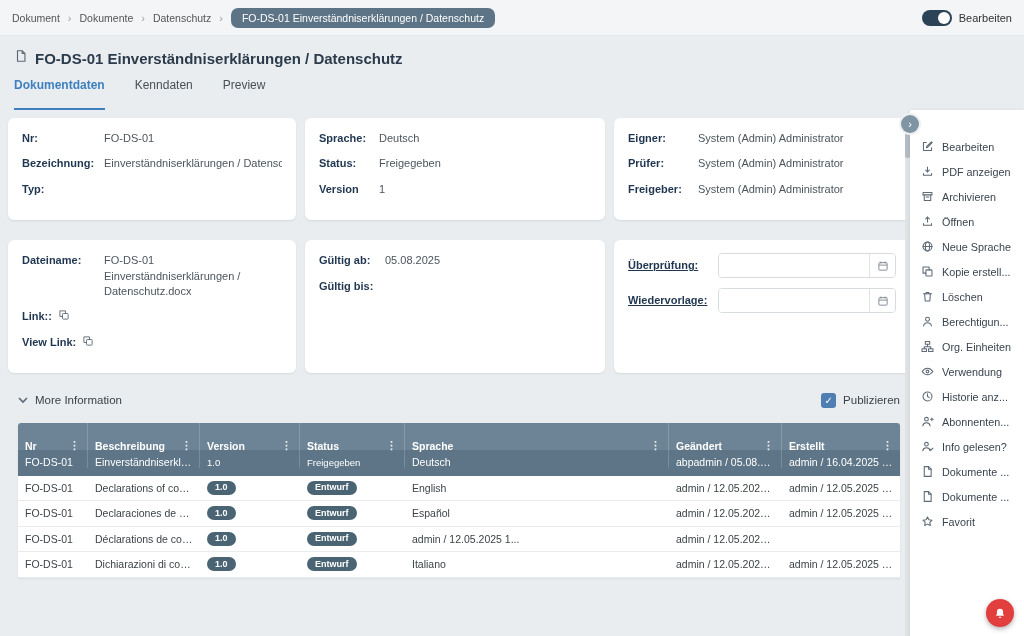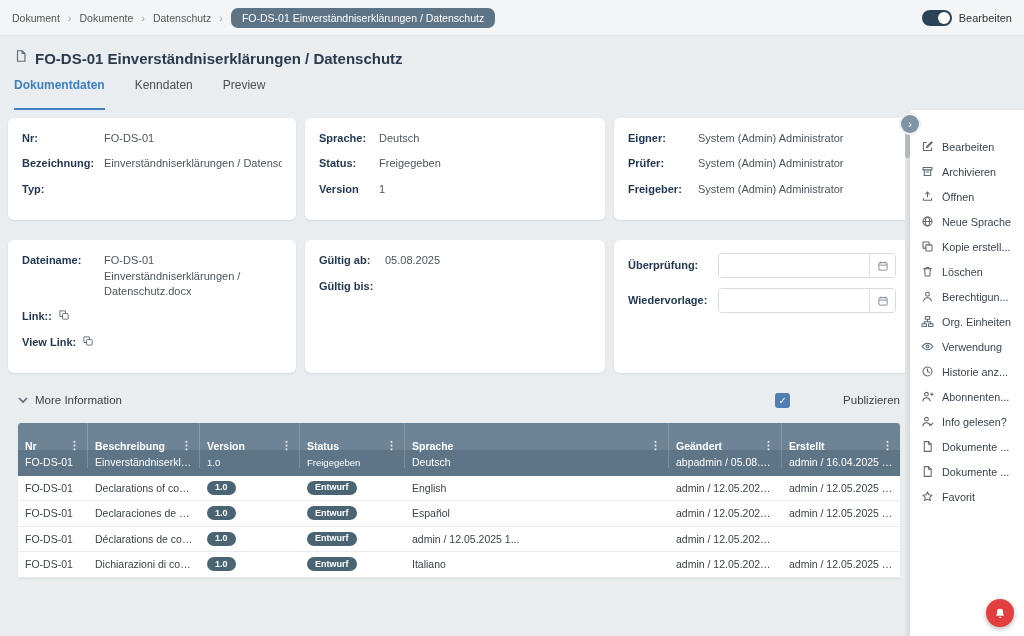--- a/index.html
+++ b/index.html
@@ -31,37 +31,37 @@
   .content { flex:1; padding:8px 10px 0 8px; position:relative; overflow:hidden; }
 
   
   .cards { display:grid; grid-template-columns:288px 300px 1fr; gap:20px 9px; margin-bottom:16px; }
   .card { background:#fff; border-radius:6px; box-shadow:0 1px 2px rgba(40,50,60,.10);
     padding:13px 14px; font-size:11px; min-height:96px; }
   .cards .card:nth-child(n+4){ min-height:92px; }
   .field { display:flex; gap:6px; margin-bottom:10px; line-height:1.4; }
   .lbl { font-weight:bold; color:#1f3550; flex:none; }
   .val { color:#4c555d; }
-  .w76{width:76px} .w54{width:54px} .w64{width:64px} .w60{width:60px} .w84{width:84px; }
+  .w76{width:76px} .w54{width:54px} .w64{width:64px} .w60{width:60px} .w84{width:84px;text-decoration:underline; }
   .card-document .val { white-space:nowrap; overflow:hidden; }
   .icon-btn { display:inline-flex; cursor:pointer; }
   .icon-btn svg { width:12px; height:12px; stroke:#66727c; fill:none; stroke-width:1.3; }
   .input-group { display:flex; width:178px; height:25px; border:1px solid #d7dbde; border-radius:4px; background:#fff; overflow:hidden; }
   .input-group input { flex:1; border:none; outline:none; padding:0 6px; font-size:11px; font-family:inherit; min-width:0; }
   .cal-btn { width:26px; border:none; border-left:1px solid #dfe3e6; background:#fff; display:flex; align-items:center; justify-content:center; cursor:pointer; }
   .cal-btn svg { width:12px; height:12px; stroke:#7a858e; fill:none; stroke-width:1.2; }
 
   
   .mi-bar { display:flex; justify-content:space-between; align-items:center; margin:0 0 12px 10px; height:22px; }
   .mi-left { display:flex; align-items:center; gap:7px; font-size:11.5px; color:#3b4248; cursor:pointer; }
   .mi-left svg { width:10px; height:7px; stroke:#5c6873; fill:none; stroke-width:1.6; }
   .mi-right { display:flex; align-items:center; gap:7px; }
   .checkbox { width:15px; height:15px; background:#4f7fb2; border-radius:3px; color:#fff;
     display:flex; align-items:center; justify-content:center; font-size:10px; cursor:pointer; }
-  .cb-label { font-size:11.5px; color:#3b4248;margin-left:46px; }
+  .cb-label { font-size:11.5px; color:#3b4248; }
 
   
   .dtable { margin-left:10px; background:#fff; border-radius:3px 3px 0 0; overflow:hidden;
     box-shadow:0 1px 2px rgba(40,50,60,.08); }
   .t-head, .tr { display:grid; grid-template-columns:70px 112px 100px 105px 1fr 113px 118px; }
   .t-head { background:#6d8496; color:#fff; height:27px; }
   .th { display:flex; justify-content:space-between; align-items:center; padding:16px 7px;
     font-size:10.5px; font-weight:bold; border-right:1px solid rgba(255,255,255,.18); cursor:pointer; }
   .th .menu { font-size:11px; color:rgba(255,255,255,.85); cursor:pointer; }
   .tr { height:25.5px; background:#fff; border-bottom:1px solid #e9ebed; font-size:10.5px; cursor:pointer; }
@@ -420,20 +420,30 @@
           <svg viewBox="0 0 16 16">
             <path d="M12.8 2.2l1 1L8.2 8.8l-1.6.6.6-1.6z"></path>
             <path d="M13 9.5V13H3V3h3.5"></path>
           </svg>
         </span>
         <span class="si-label">Bearbeiten</span>
       </div>
     <div class="si">
         <span class="si-ic">
           <svg viewBox="0 0 16 16">
+            <path d="M8 2.5v6"></path>
+            <path d="M5.8 6.3L8 8.5l2.2-2.2"></path>
+            <path d="M3 10.5v2h10v-2"></path>
+          </svg>
+        </span>
+        <span class="si-label">PDF anzeigen</span>
+      </div>
+    <div class="si">
+        <span class="si-ic">
+          <svg viewBox="0 0 16 16">
             <path d="M2.5 3h11v3h-11z"></path>
             <path d="M4 6v7h8V6"></path>
             <path d="M6.3 8.5h3.4"></path>
           </svg>
         </span>
         <span class="si-label">Archivieren</span>
       </div>
     <div class="si">
         <span class="si-ic">
           <svg viewBox="0 0 16 16">

